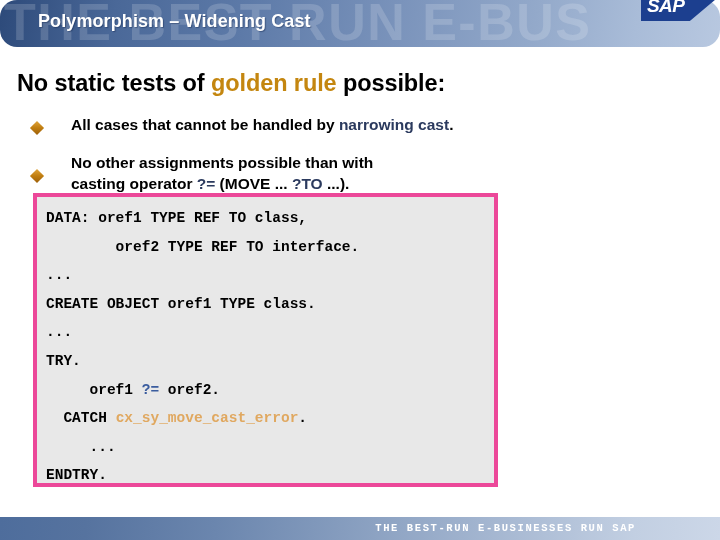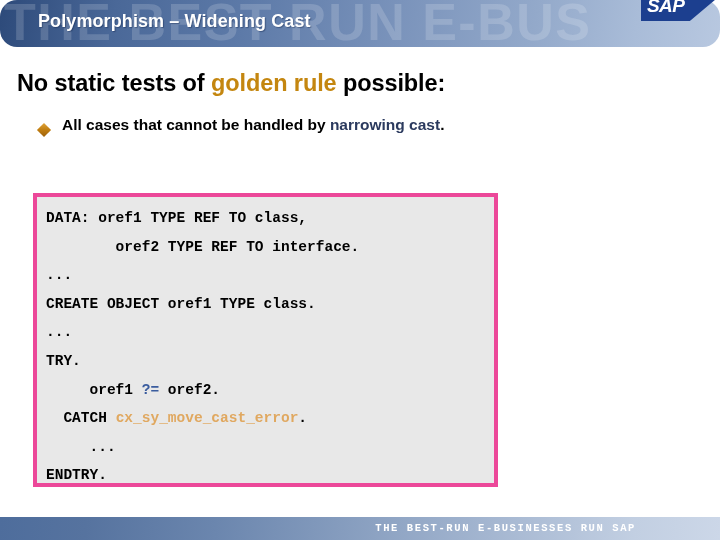--- a/index.html
+++ b/index.html
@@ -75,23 +75,24 @@
     font-size: 23.5px;
     color: #000000;
     white-space: nowrap;
     letter-spacing: -0.1px;
   }
   .gold { color: #c4860f; }
   .navy { color: #2b3a5e; }
 
   .bullet-row {
     position: absolute;
-    left: 39px;
+    left: 32px;
     display: flex;
-    align-items: flex-end;
+    align-items: center;
+    gap: 16px;
   }
   #bullet-1 { top: 67px; }
   #bullet-2 { top: 105px; }
 
   .diamond {
     width: 10px;
     height: 10px;
     background: linear-gradient(135deg, #e0a43a 0%, #c07d10 50%, #9c600a 100%);
     transform: rotate(45deg);
     margin-top: 6px;
@@ -197,20 +198,25 @@
 
   <div id="slide-heading">
     <span>No static tests of </span><span class="gold">golden rule</span><span> possible:</span>
   </div>
 
   <div class="bullet-row" id="bullet-1">
     <div class="diamond"></div>
     <div class="bullet-text"><span>All cases that cannot be handled by </span><span class="navy">narrowing cast</span><span>.</span></div>
   </div>
 
+  <div class="bullet-row" id="bullet-2">
+    <div class="diamond"></div>
+    <div class="bullet-text"><span>No other assignments possible than with
+casting operator </span><span class="navy">?=</span><span> (MOVE ... </span><span class="navy">?TO</span><span> ...).</span></div>
+  </div>
 
   <div id="code-box">
     <div id="code-text"><span>DATA: oref1 TYPE REF TO class,</span>
 <span>        oref2 TYPE REF TO interface.</span>
 <span>...</span>
 <span>CREATE OBJECT oref1 TYPE class.</span>
 <span>...</span>
 <span>TRY.</span>
 <span>     oref1 </span><span class="code-blue">?=</span><span> oref2.</span>
 <span>  CATCH </span><span class="code-gold">cx_sy_move_cast_error</span><span>.</span>

